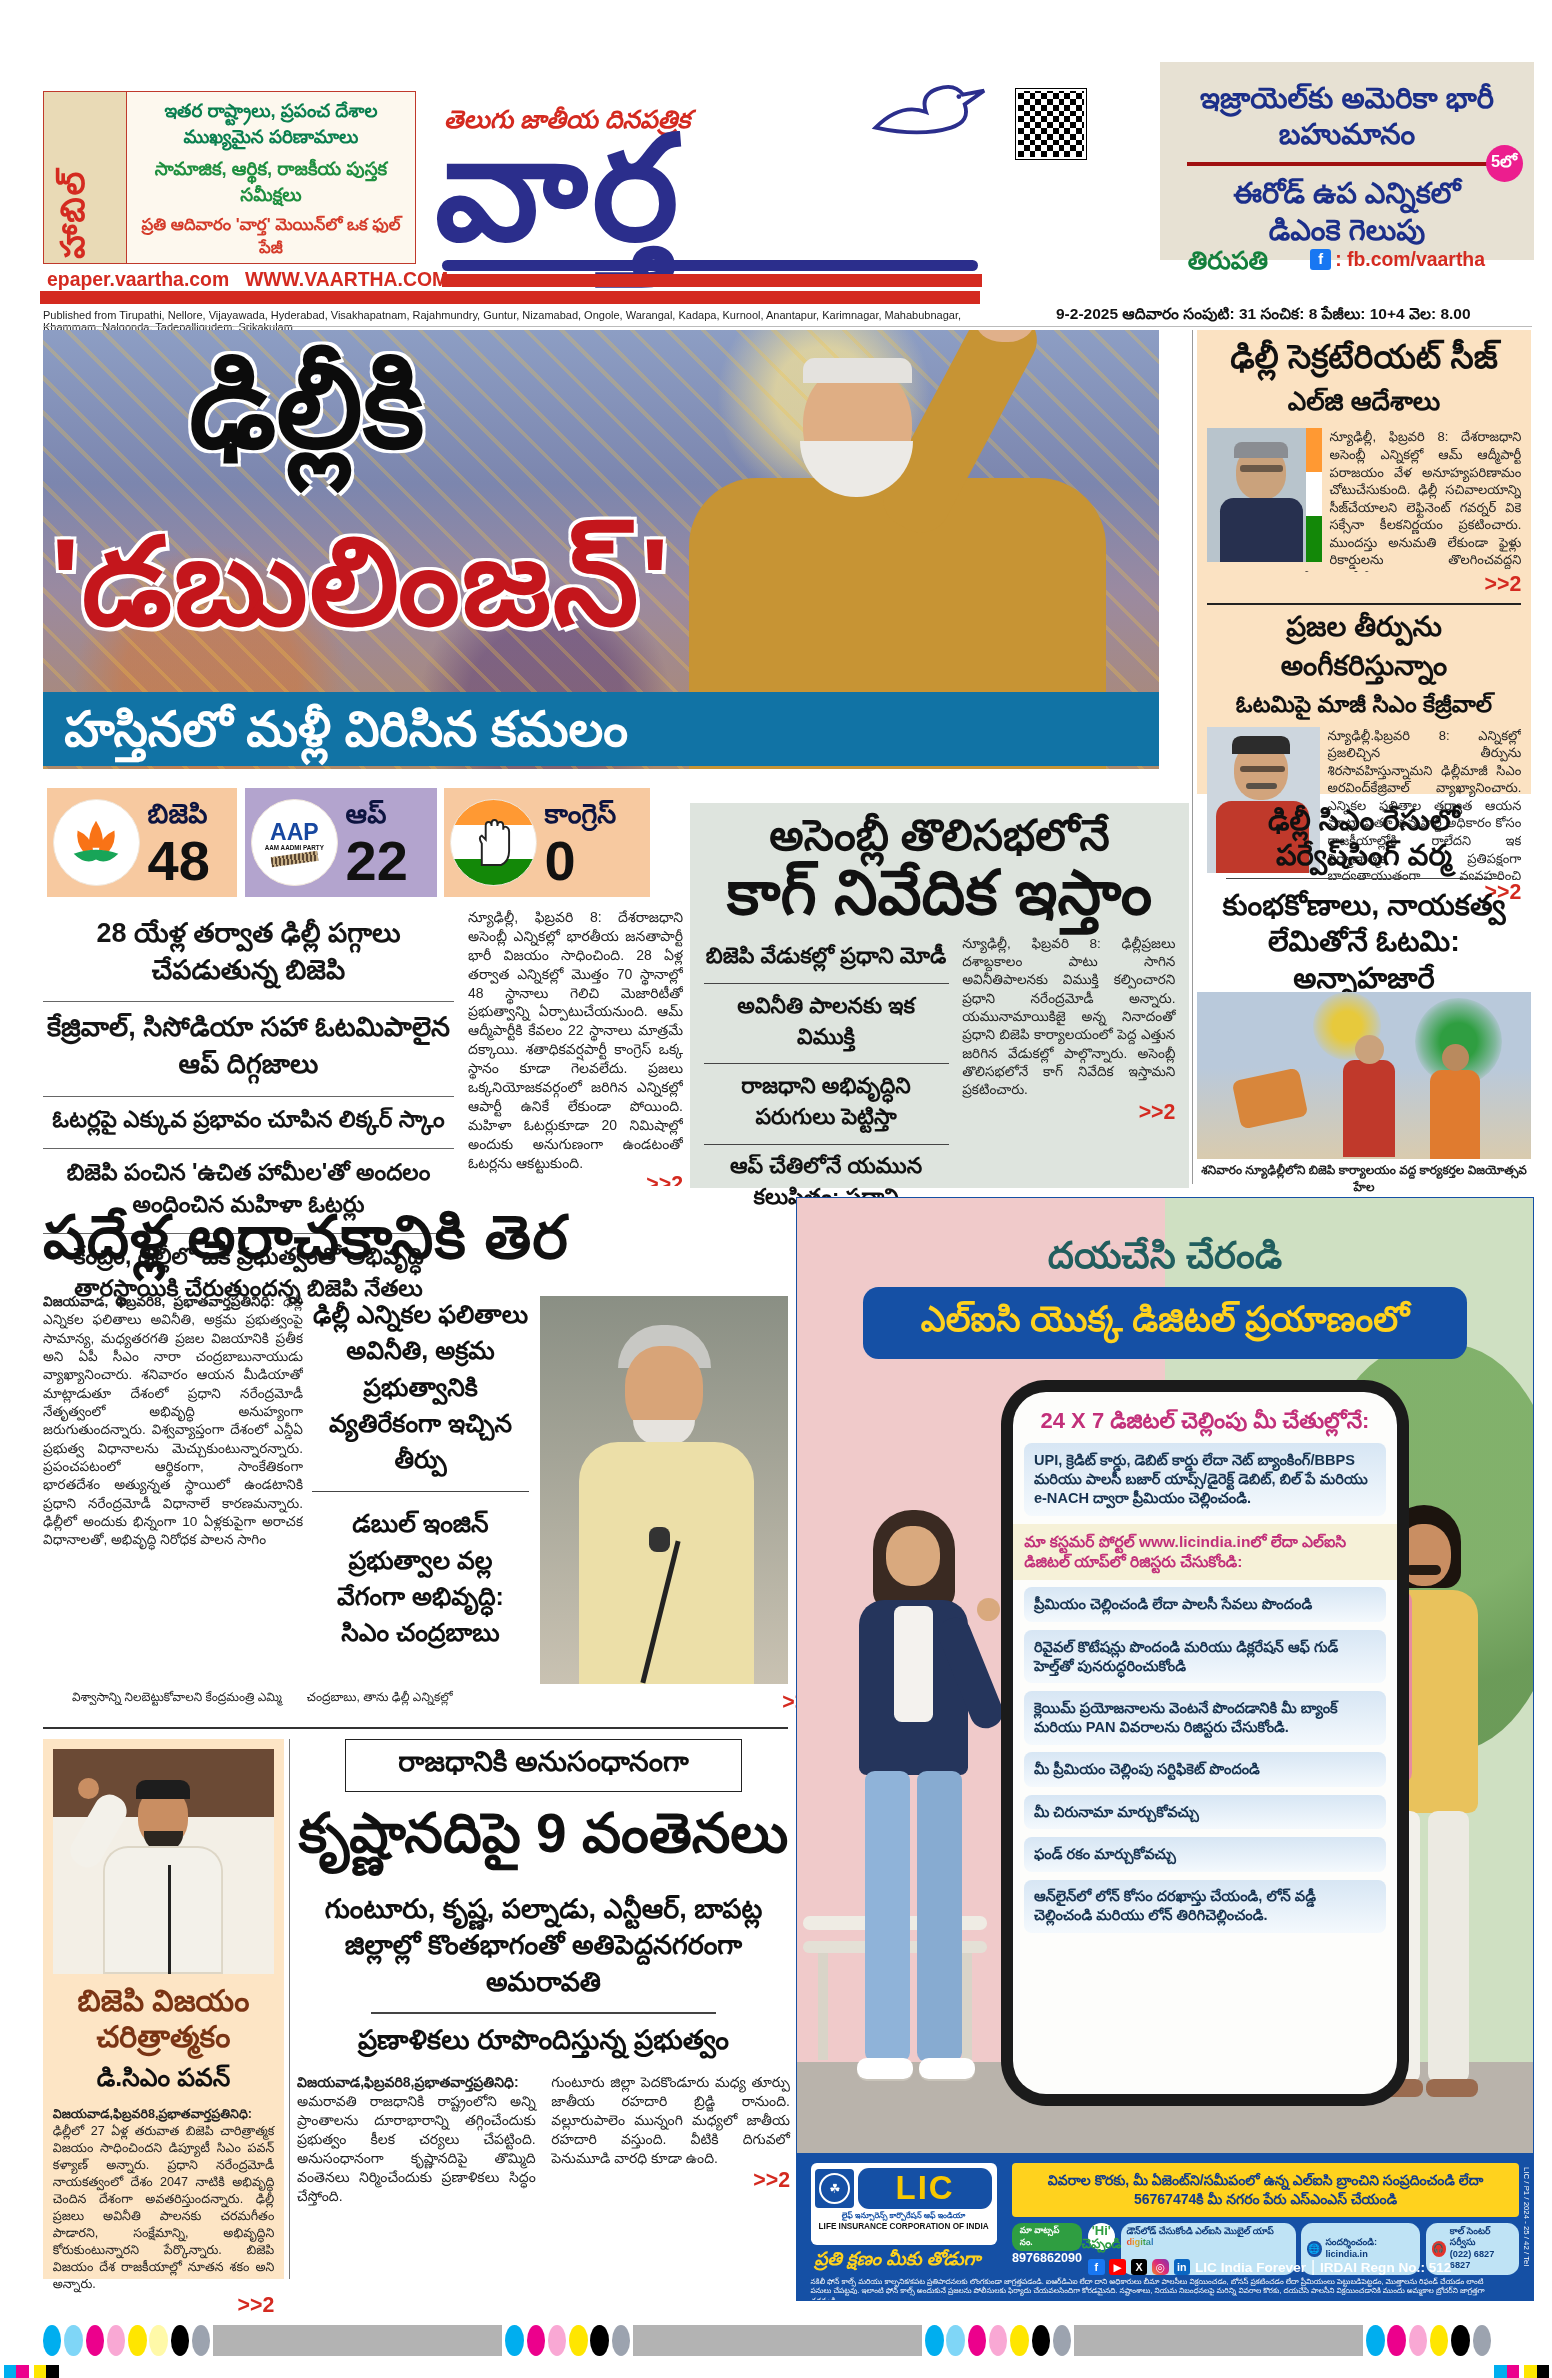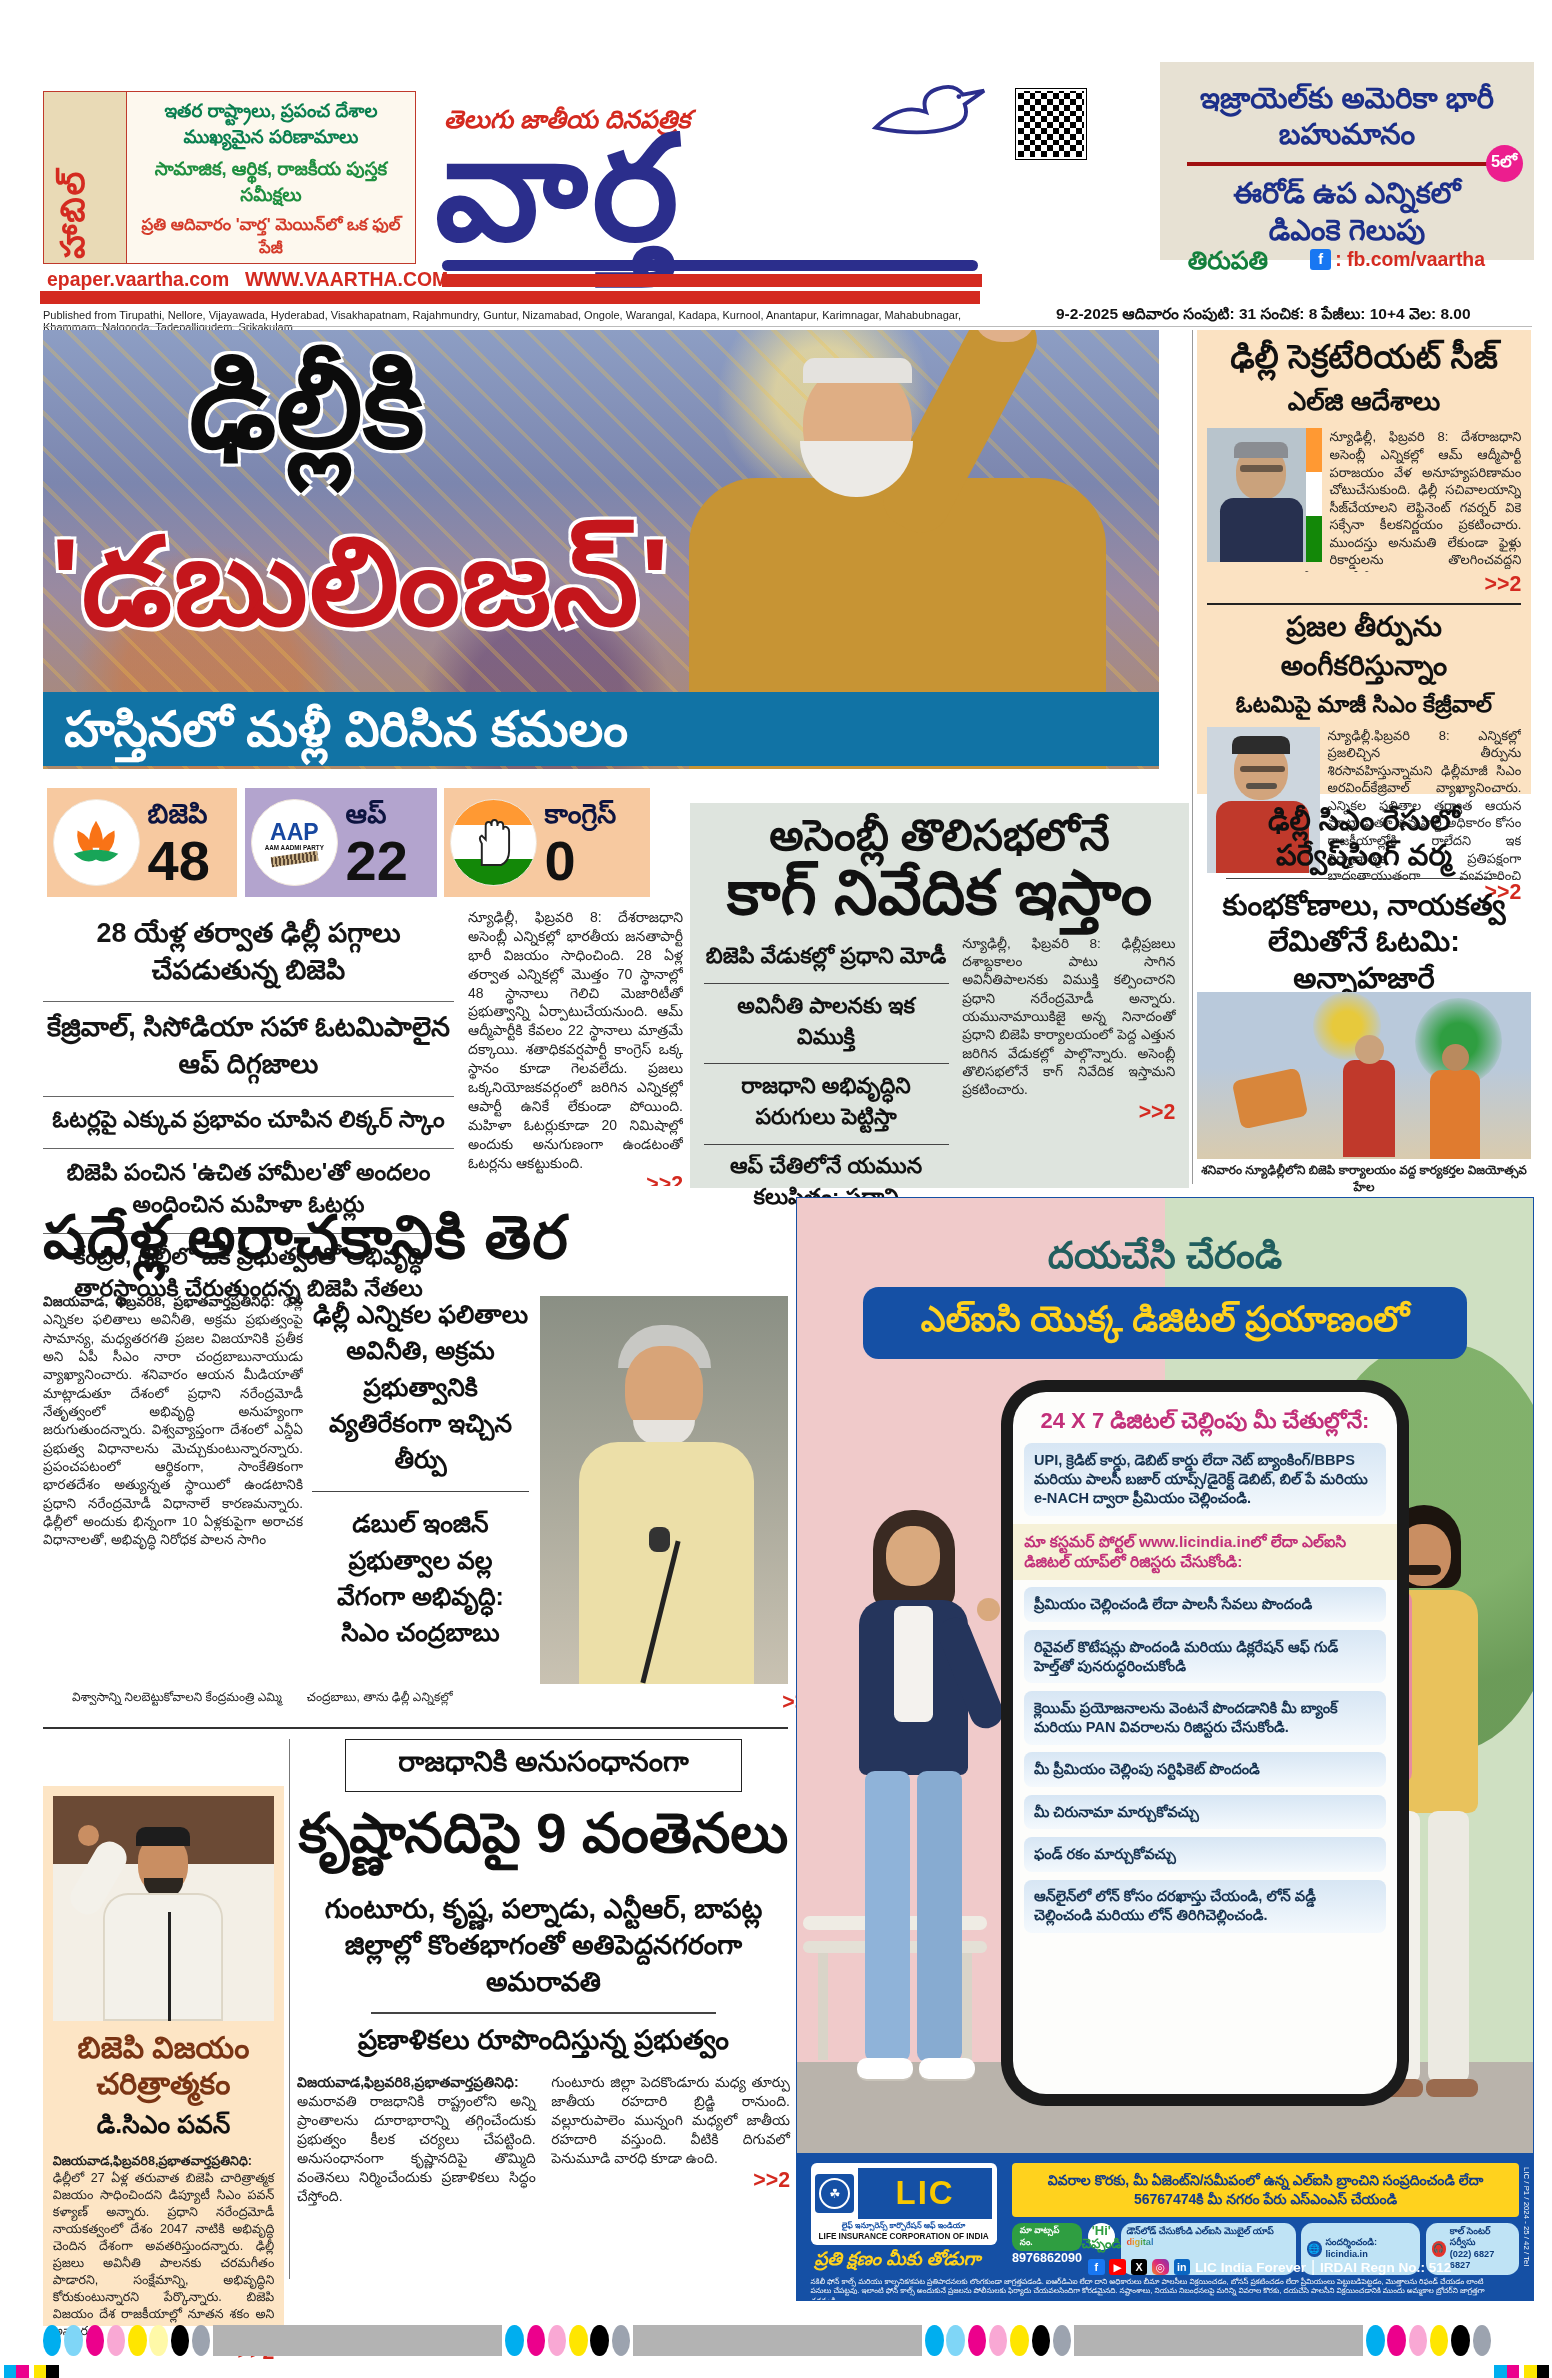--- a/index.html
+++ b/index.html
@@ -275,21 +275,21 @@
     <div class="abs" style="left:118px;top:243px;width:4.9px;height:146px;background:#222;transform:rotate(14deg);"></div>
     <div class="abs" style="left:109px;top:231px;width:21.3px;height:25px;background:#333;border-radius:7.8px;"></div>
   </div>
   <div class="abs" style="left:43px;top:1690px;width:747px;font-size:12px;color:#222;display:flex;gap:25px;align-items:flex-start;margin-left:29px;">
     <span>విశ్వాసాన్ని నిలబెట్టుకోవాలని కేంద్రమంత్రి ఎమ్మి</span>
     <span>చంద్రబాబు, తాను ఢిల్లీ ఎన్నికల్లో</span>
     <span class="more" style="margin-left:auto;">&gt;&gt;2</span>
   </div>
   <div class="abs" style="left:43px;top:1727px;width:745px;height:1.9px;background:#333;"></div>
 
-  <div class="abs" style="left:43px;top:1739px;width:241px;height:540px;background:#fde5c5;box-sizing:border-box;padding:9.7px;margin-top:47px;">
+  <div class="abs" style="left:43px;top:1739px;width:241px;height:540px;background:#fde5c5;box-sizing:border-box;padding:9.7px;">
     <div style="position:relative;width:100%;height:225px;background:#f3efe6;overflow:hidden;">
       <div class="abs" style="left:0;top:0;width:100%;height:68px;background:#6b4a35;"></div>
       <div class="abs" style="left:85px;top:39px;width:50px;height:58px;background:#c98e62;border-radius:44%;"></div>
       <div class="abs" style="left:83px;top:31px;width:54px;height:19.4px;background:#1d1d1d;border-radius:9.7px 9.7px 0 0;"></div>
       <div class="abs" style="left:91px;top:82px;width:39px;height:19.4px;background:#2c2620;border-radius:0 0 15.5px 15.5px;"></div>
       <div class="abs" style="left:50px;top:97px;width:120px;height:128px;background:#f3f1ea;border-radius:25px 25px 0 0;box-shadow:inset 0 0 0 1.9px #ddd6c6;"></div>
       <div class="abs" style="left:29px;top:43px;width:33px;height:78px;background:#f3f1ea;transform:rotate(30deg);border-radius:15.5px;"></div>
       <div class="abs" style="left:25px;top:29px;width:21.3px;height:21.3px;background:#c98e62;border-radius:50%;"></div>
       <div class="abs" style="left:115px;top:116px;width:2.9px;height:109px;background:#222;"></div>
     </div>
@@ -380,22 +380,22 @@
         <div class="feature">ఆన్‌లైన్‌లో లోన్ కోసం దరఖాస్తు చేయండి, లోన్ వడ్డీ చెల్లించండి మరియు లోన్ తిరిగిచెల్లించండి.</div>
       </div>
     </div>
 
     <div class="abs" style="left:0;top:955px;width:100%;height:147px;background:#1550a5;">
       <div class="abs" style="left:13.6px;top:9.7px;width:186px;height:82px;background:#fff;border-radius:5.8px;padding:4.9px;box-sizing:border-box;">
         <div style="display:flex;align-items:center;gap:3.9px;">
           <div style="width:39px;height:39px;background:#1550a5;border-radius:3.9px;display:flex;align-items:center;justify-content:center;">
             <div style="width:27px;height:27px;border:2.9px solid #fff;border-radius:50%;display:flex;align-items:center;justify-content:center;color:#fff;font-size:12.6px;">☘</div>
           </div>
-          <div style="flex:1;background:#1550a5;height:51px;display:flex;align-items:center;justify-content:center;
-               color:#f7c800;font-size:33px;font-weight:900;letter-spacing:1.9px;">LIC</div>
+          <div style="flex:1;background:#1550a5;height:41px;display:flex;align-items:center;justify-content:center;
+               color:#f7c800;font-size:33px;font-weight:900;letter-spacing:1.9px;border-radius:11px;">LIC</div>
         </div>
         <div class="ctr" style="font-size:7.8px;color:#1550a5;font-weight:700;margin-top:2.9px;">లైఫ్ ఇన్సూరెన్స్ కార్పొరేషన్ ఆఫ్ ఇండియా</div>
         <div class="ctr" style="font-size:8.2px;color:#111;font-weight:800;">LIFE INSURANCE CORPORATION OF INDIA</div>
       </div>
       <div class="abs" style="left:17.5px;top:95px;color:#ffd21e;font-size:18.4px;font-weight:800;font-style:italic;">ప్రతి క్షణం మీకు తోడుగా</div>
       <div class="abs ctr" style="left:215px;top:9.7px;width:507px;height:54px;background:#ffd21e;border-radius:3.9px;
            display:flex;align-items:center;justify-content:center;color:#123a8c;font-size:14px;font-weight:800;padding:0 11.6px;box-sizing:border-box;line-height:1.35;">వివరాల కొరకు, మీ ఏజెంట్‌ని/సమీపంలో ఉన్న ఎల్ఐసి బ్రాంచిని సంప్రదించండి లేదా 56767474కి మీ నగరం పేరు ఎస్ఎంఎస్ చేయండి</div>
       <div class="abs" style="left:215px;top:70px;width:507px;display:flex;gap:5.8px;align-items:stretch;">
         <div style="display:flex;flex-direction:column;align-items:center;">
           <div style="background:#2f9e41;color:#fff;border-radius:9.7px;font-size:8.7px;font-weight:700;padding:1.9px 7.8px;">మా వాట్సప్ నం.</div>

